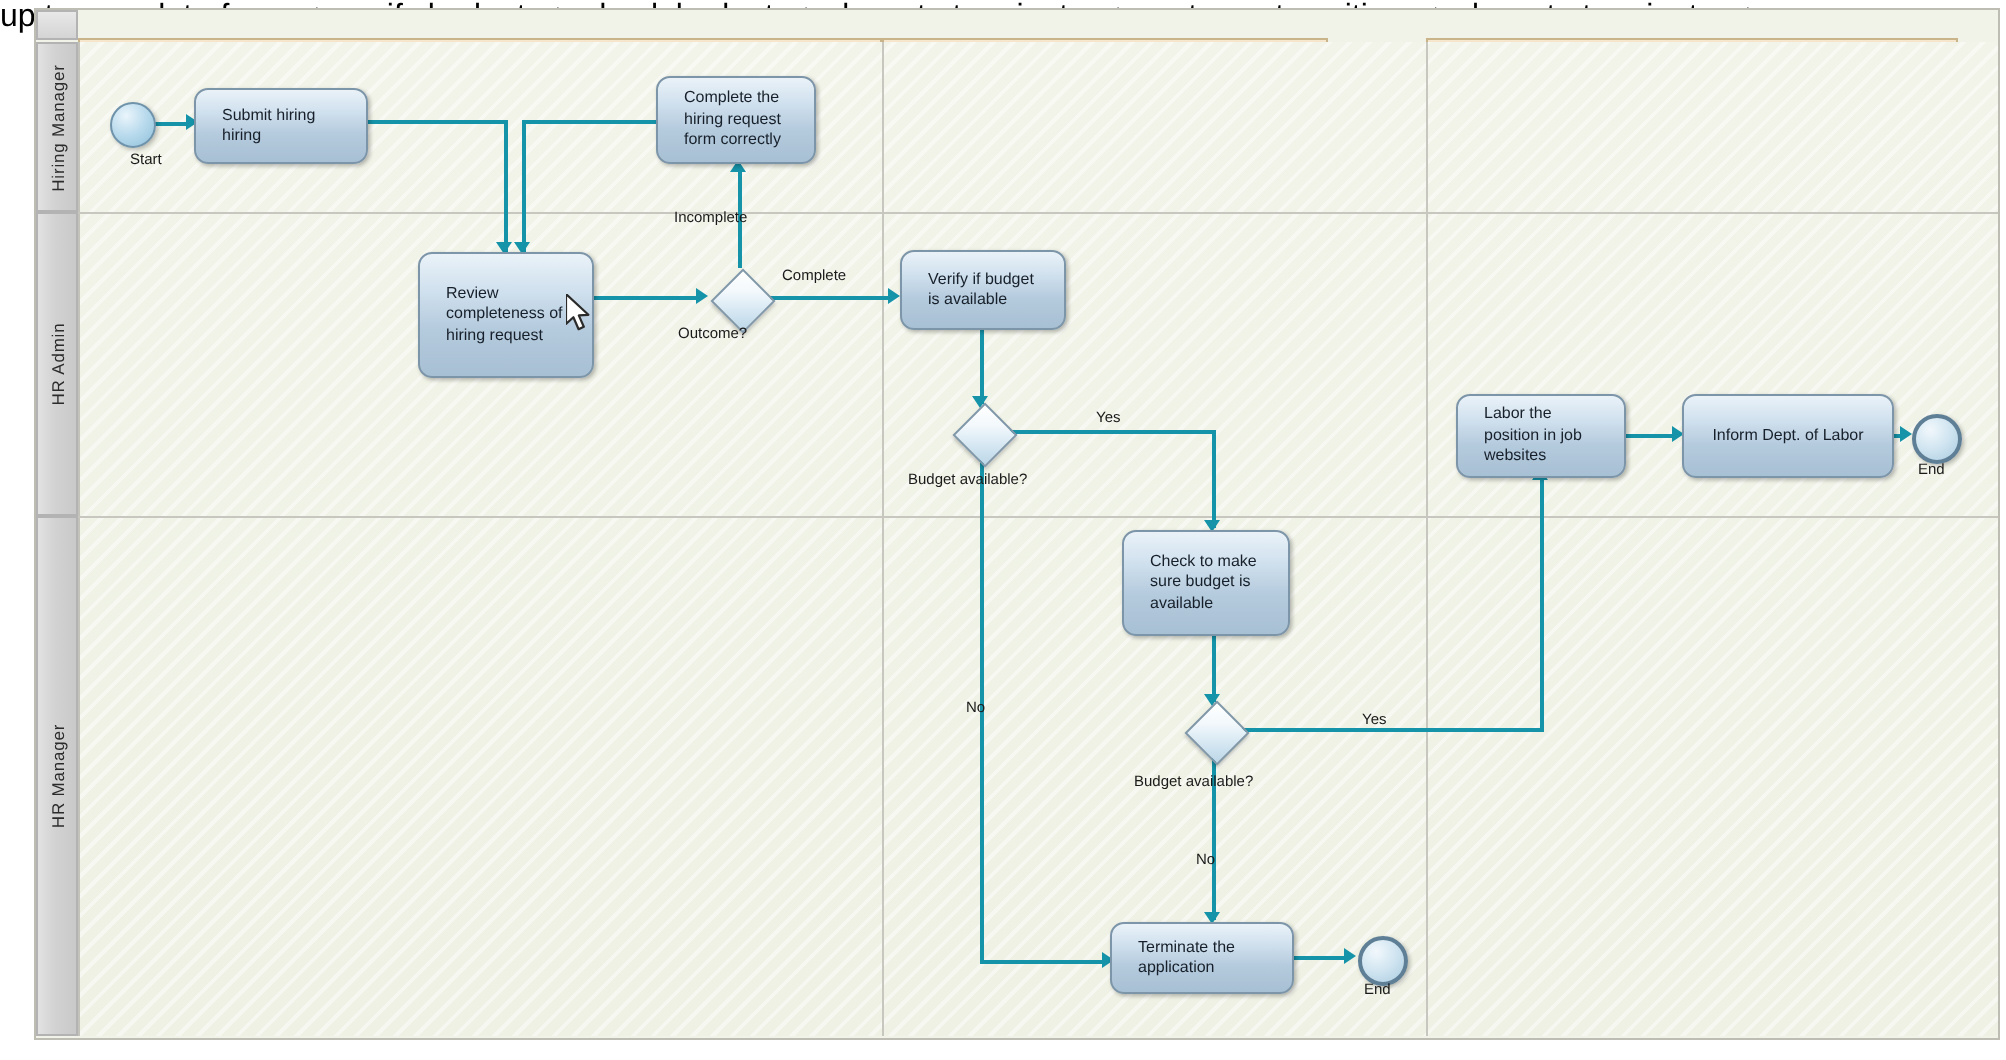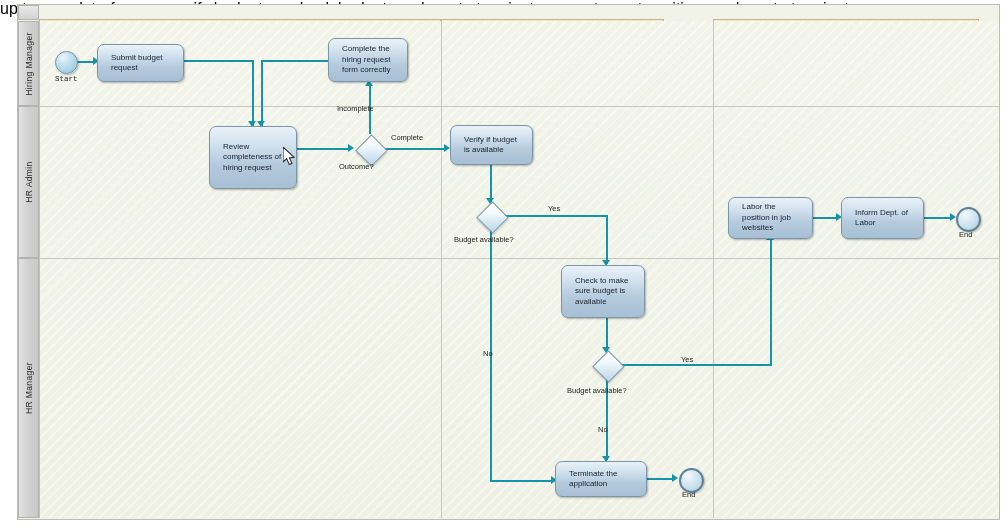--- a/index.html
+++ b/index.html
@@ -109,27 +109,27 @@
   <div id="pool"></div>
   <div class="lane-div" style="top:106px;"></div>
   <div class="lane-div" style="top:258px;"></div>
   <div class="col-div" style="left:441px;"></div>
   <div class="col-div" style="left:713px;"></div>
 
   
 
   
   <div class="evt" style="left:55px;top:51px;"></div>
-  <div class="lbl" style="left:55px;top:75px;font-family:Liberation Mono, monospace;">Start</div>
+  <div class="lbl" style="left:65px;top:75px;">Start</div>
 
   
   <div class="h" style="left:76px;top:61px;width:18px;"></div>
   <div class="ar r" style="left:93px;top:57px;"></div>
 
-  <div class="task" style="left:97px;top:44px;width:87px;height:38px;">Submit budget request</div>
+  <div class="task" style="left:97px;top:44px;width:87px;height:38px;">Submit hiring hiring</div>
 
   <div class="task" style="left:328px;top:38px;width:80px;height:44px;">Complete the hiring request form correctly</div>
 
   
   <div class="h" style="left:184px;top:60px;width:70px;"></div>
   <div class="v" style="left:252px;top:60px;height:66px;"></div>
   <div class="ar d" style="left:248px;top:121px;"></div>
 
   
   <div class="h" style="left:261px;top:60px;width:67px;"></div>
@@ -214,21 +214,21 @@
   <div class="evt end" style="left:679px;top:468px;"></div>
   <div class="lbl" style="left:682px;top:490px;">End</div>
 
   
 
   <div class="task" style="left:728px;top:197px;width:85px;height:42px;">Labor the position in job websites</div>
 
   <div class="h" style="left:813px;top:217px;width:24px;"></div>
   <div class="ar r" style="left:836px;top:213px;"></div>
 
-  <div class="task" style="left:841px;top:197px;width:83px;height:42px;">Inform Dept. of Labor</div>
+  <div class="task" style="left:841px;top:197px;width:106px;height:42px;">Inform Dept. of Labor</div>
 
   <div class="h" style="left:924px;top:217px;width:27px;"></div>
   <div class="ar r" style="left:950px;top:213px;"></div>
   <div class="evt end" style="left:956px;top:207px;"></div>
   <div class="lbl" style="left:959px;top:230px;">End</div>
 
   
   <svg id="cursor" viewBox="0 0 14 20" style="left: 283px; top: 147px;">
     <polygon points="0,0 0,15 3.7,11.6 6.3,17.6 8.9,16.4 6.4,10.7 11.2,10.4" fill="#ffffff" stroke="#2a2a2a" stroke-width="1.1" stroke-linejoin="round"></polygon>
   </svg>

